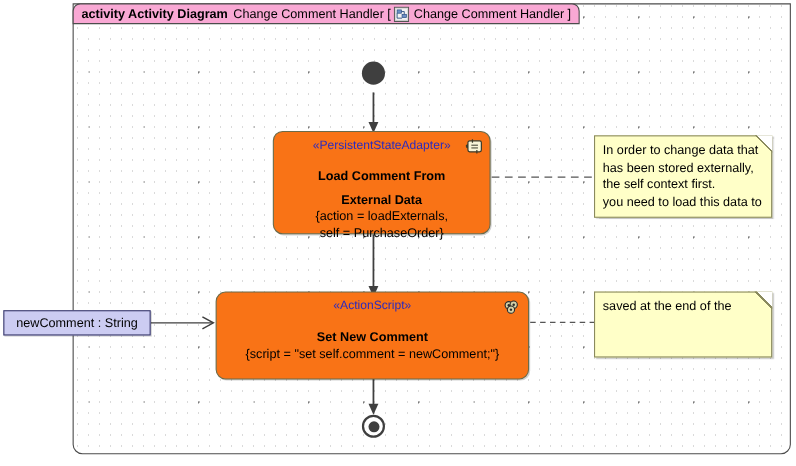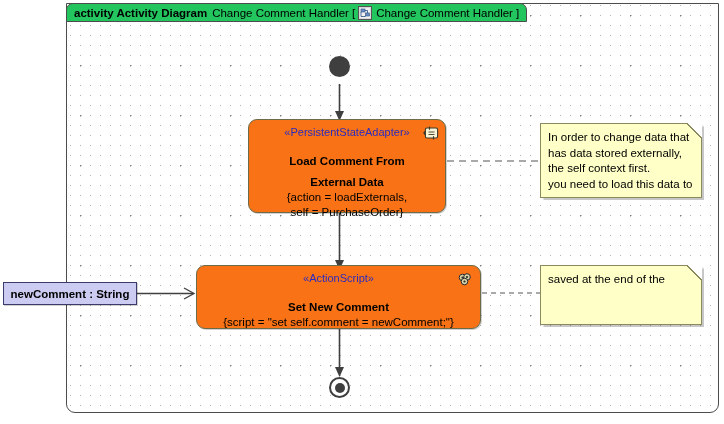--- a/index.html
+++ b/index.html
@@ -40,21 +40,21 @@
   
   #frame-tab {
     position: absolute;
     left: 66px;
     top: 3px;
     height: 19px;
     box-sizing: border-box;
     border: 1px solid #4c4c4c;
     border-bottom: 1px solid #4c4c4c;
     border-radius: 7px 7px 0 0;
-    background: #22c55e;
+    background: #f9a8d4;
     padding: 0 7px 0 7px;
     display: flex;
     align-items: center;
     white-space: nowrap;
     z-index: 6;
   }
   #frame-tab .kw {
     font-weight: bold;
     font-size: 11.5px;
     letter-spacing: 0px;
@@ -146,21 +146,20 @@
     box-sizing: border-box;
     background: #ccccf2;
     border: 1px solid #3a3a6b;
     z-index: 5;
     font-size: 11.5px;
     color: #000;
     display: flex;
     align-items: center;
     justify-content: center;
     box-shadow: 1px 1px 0 rgba(0,0,0,0.18);
-    font-weight: bold;
   }
 
   
   #initial-node {
     position: absolute;
     width: 21px;
     height: 21px;
     border-radius: 50%;
     background: #3f3f3f;
     z-index: 5;
@@ -246,21 +245,21 @@
       <path d="M5.5 7 h6 M5.5 9.5 h6" stroke="#3a3a2a" stroke-width="0.9"></path>
     </svg>
   </span>
   <div class="stereotype">«PersistentStateAdapter»</div>
   <div class="nodename">Load Comment From</div>
   <div class="nodename" style="margin-top:7px">External Data</div>
   <div class="nodebody">{action = loadExternals,</div>
   <div class="nodebody" style="margin-top:0">self = PurchaseOrder}</div>
 </div>
 
-<div class="act-node" id="node-set" style="left:196px; top:265px; width:285px; height:64px;">
+<div class="act-node" id="node-set" style="left:196px; top:265px; width:285px; height:80px;">
   <span class="node-icon" style="right:7px; top:6px;">
     <svg width="16" height="15" viewBox="0 0 16 15">
       <g fill="#d6d2a8" stroke="#2a2a2a" stroke-width="1">
         <circle cx="5.5" cy="5.5" r="3.3"></circle>
         <circle cx="10" cy="5" r="3.3"></circle>
         <circle cx="7.5" cy="9.5" r="3.3"></circle>
       </g>
       <circle cx="5.5" cy="5.5" r="1.1" fill="#2a2a2a"></circle>
       <circle cx="10" cy="5" r="1.1" fill="#2a2a2a"></circle>
       <circle cx="7.5" cy="9.5" r="1.1" fill="#2a2a2a"></circle>
@@ -275,21 +274,21 @@
   <div class="inner"></div>
 </div>
 
 <div id="param-box" style="left:3px; top:282px; width:134px; height:23px;">
   <span>newComment : String</span>
 </div>
 
 <div class="note" id="note-load" style="left:540px; top:123px; width:162px; height:75px;">
   <div class="fold2"></div>
   <div>In order to change data that</div>
-  <div>has data stored externally,</div>
+  <div>has been stored externally,</div>
   <div>the self context first.</div>
   <div>you need to load this data to</div>
 </div>
 
 <div class="note" id="note-set" style="left:540px; top:265px; width:162px; height:60px;">
   <div class="fold2"></div>
   <div>saved at the end of the</div>
 </div>
 
 </body></html>

